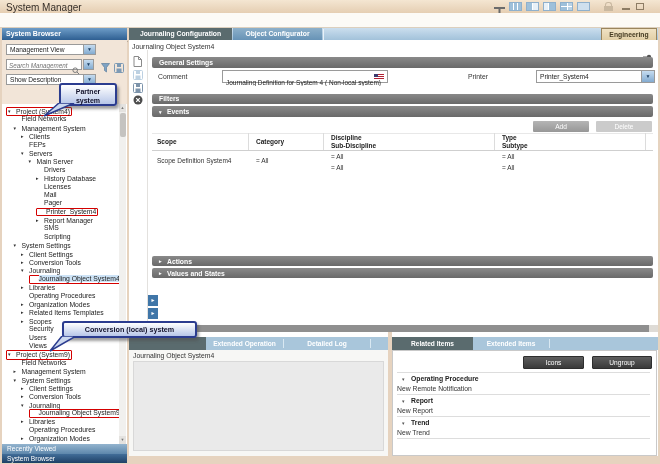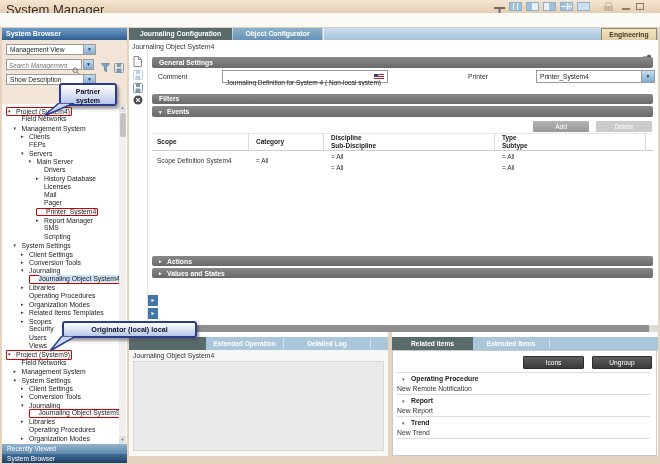--- a/index.html
+++ b/index.html
@@ -1,20 +1,20 @@
 <!DOCTYPE html>
 <html><head>
 <meta charset="utf-8">
 <style>
   html,body{margin:0;padding:0}
   #app{position:relative;width:660px;height:464px;background:#e6d3bf;font-family:"Liberation Sans",sans-serif;overflow:hidden;color:#222}
   .abs{position:absolute}
   
   .titlebar{left:0;top:0;width:660px;height:13px;background:linear-gradient(#f4e6d2,#e5ceb2)}
-  .wtitle{left:6px;top:2px;font-size:13px;color:#37302a}
+  .wtitle{left:6px;top:2px;font-size:10px;color:#37302a}
   .lic{width:13px;height:9px;border:1px solid #8fb0cc;box-sizing:border-box}
   .mini{box-sizing:border-box}
   
   .crumbbar{left:0;top:13px;width:660px;height:15px;background:#fcfaf6;border-bottom:1px solid #dccfbd;box-sizing:border-box}
   .navbtn{top:15px;width:12px;height:11px;text-align:center;line-height:10px;font-size:8px;color:#fff;border:1px solid #7a97b2;box-sizing:border-box;border-radius:1px}
   .bsep{color:#3b3b3b;font-size:5px;margin:0 3px;vertical-align:1px}
   .bitem{font-size:6.5px;color:#45413a}
   .crumbs{left:60px;top:17px;white-space:nowrap}
   
   .sbheader{left:2px;top:28px;width:125px;height:12px;background:linear-gradient(#6e9dc8,#2e5f92);color:#fff;font-size:7px;font-weight:bold;line-height:12px;padding-left:4px;box-sizing:border-box}
@@ -312,19 +312,19 @@
     </div>
 
   <div class="callout" style="left:59px;top:83px;width:58px;height:23px;font-size:7px;line-height:9px;padding-top:2px">
     <div>Partner</div>
     <div>system</div>
   </div>
   <svg class="abs" style="left:42px;top:103px" width="34" height="14">
       <polygon points="32,0 17,0 2,13" fill="#ccd8ef" stroke="#2b3c8f" stroke-width="1.5"></polygon>
     </svg>
   <div class="callout" style="left:62px;top:321px;width:135px;height:17px;font-size:7.2px;line-height:14px">
-    <span>Originator (local) local</span>
+    <span>Conversion (local) system</span>
   </div>
   <svg class="abs" style="left:48px;top:336px" width="30" height="16">
       <polygon points="28,0 14,0 2,15" fill="#ccd8ef" stroke="#2b3c8f" stroke-width="1.5"></polygon>
     </svg>
 
 </div>
 
 </body></html>

